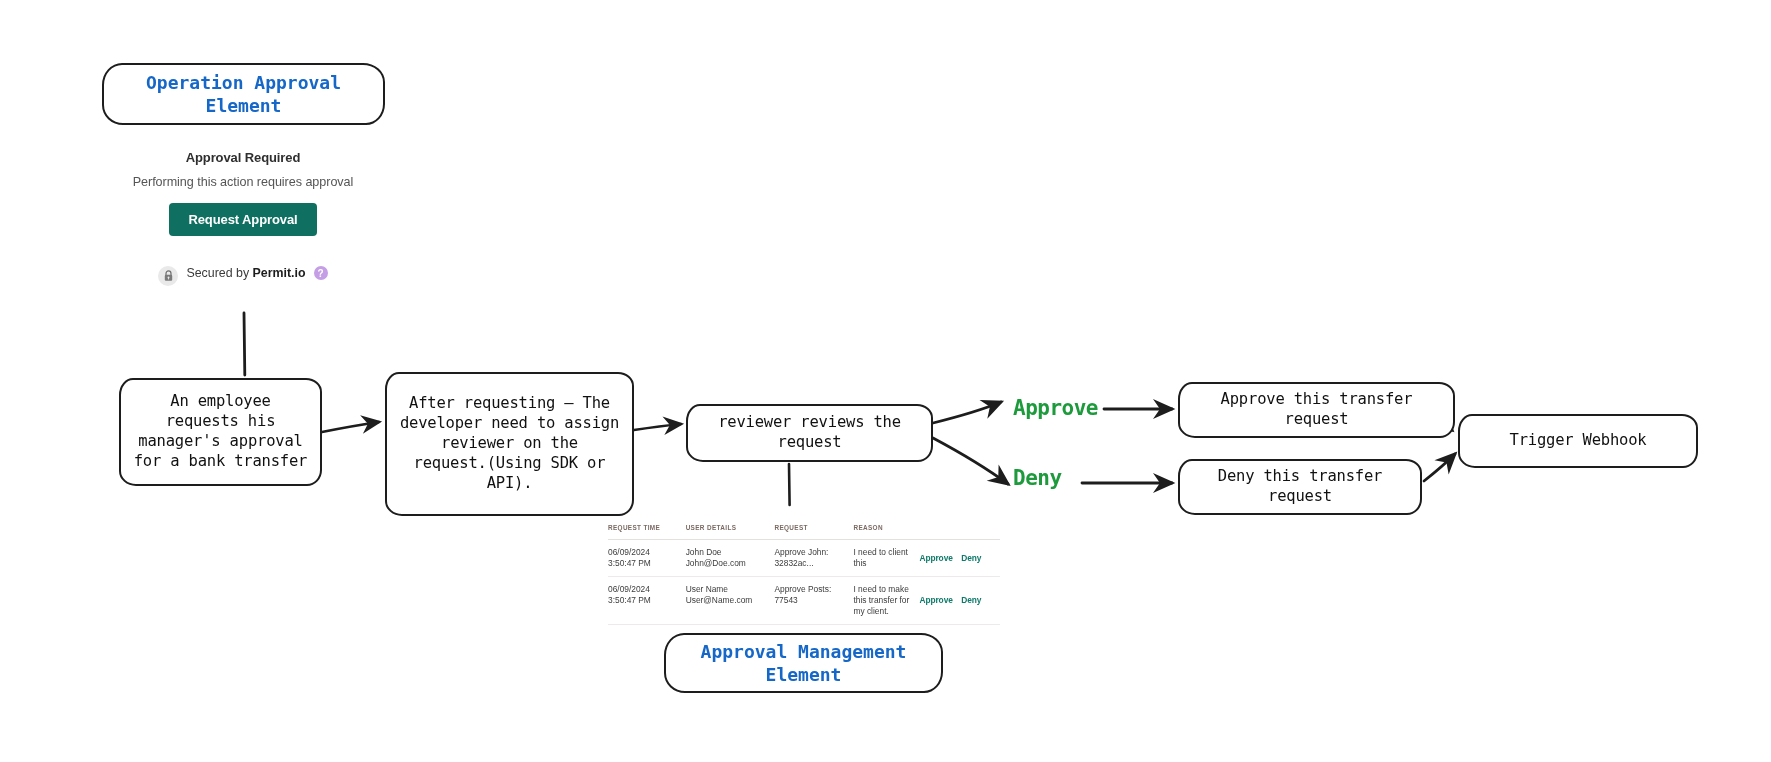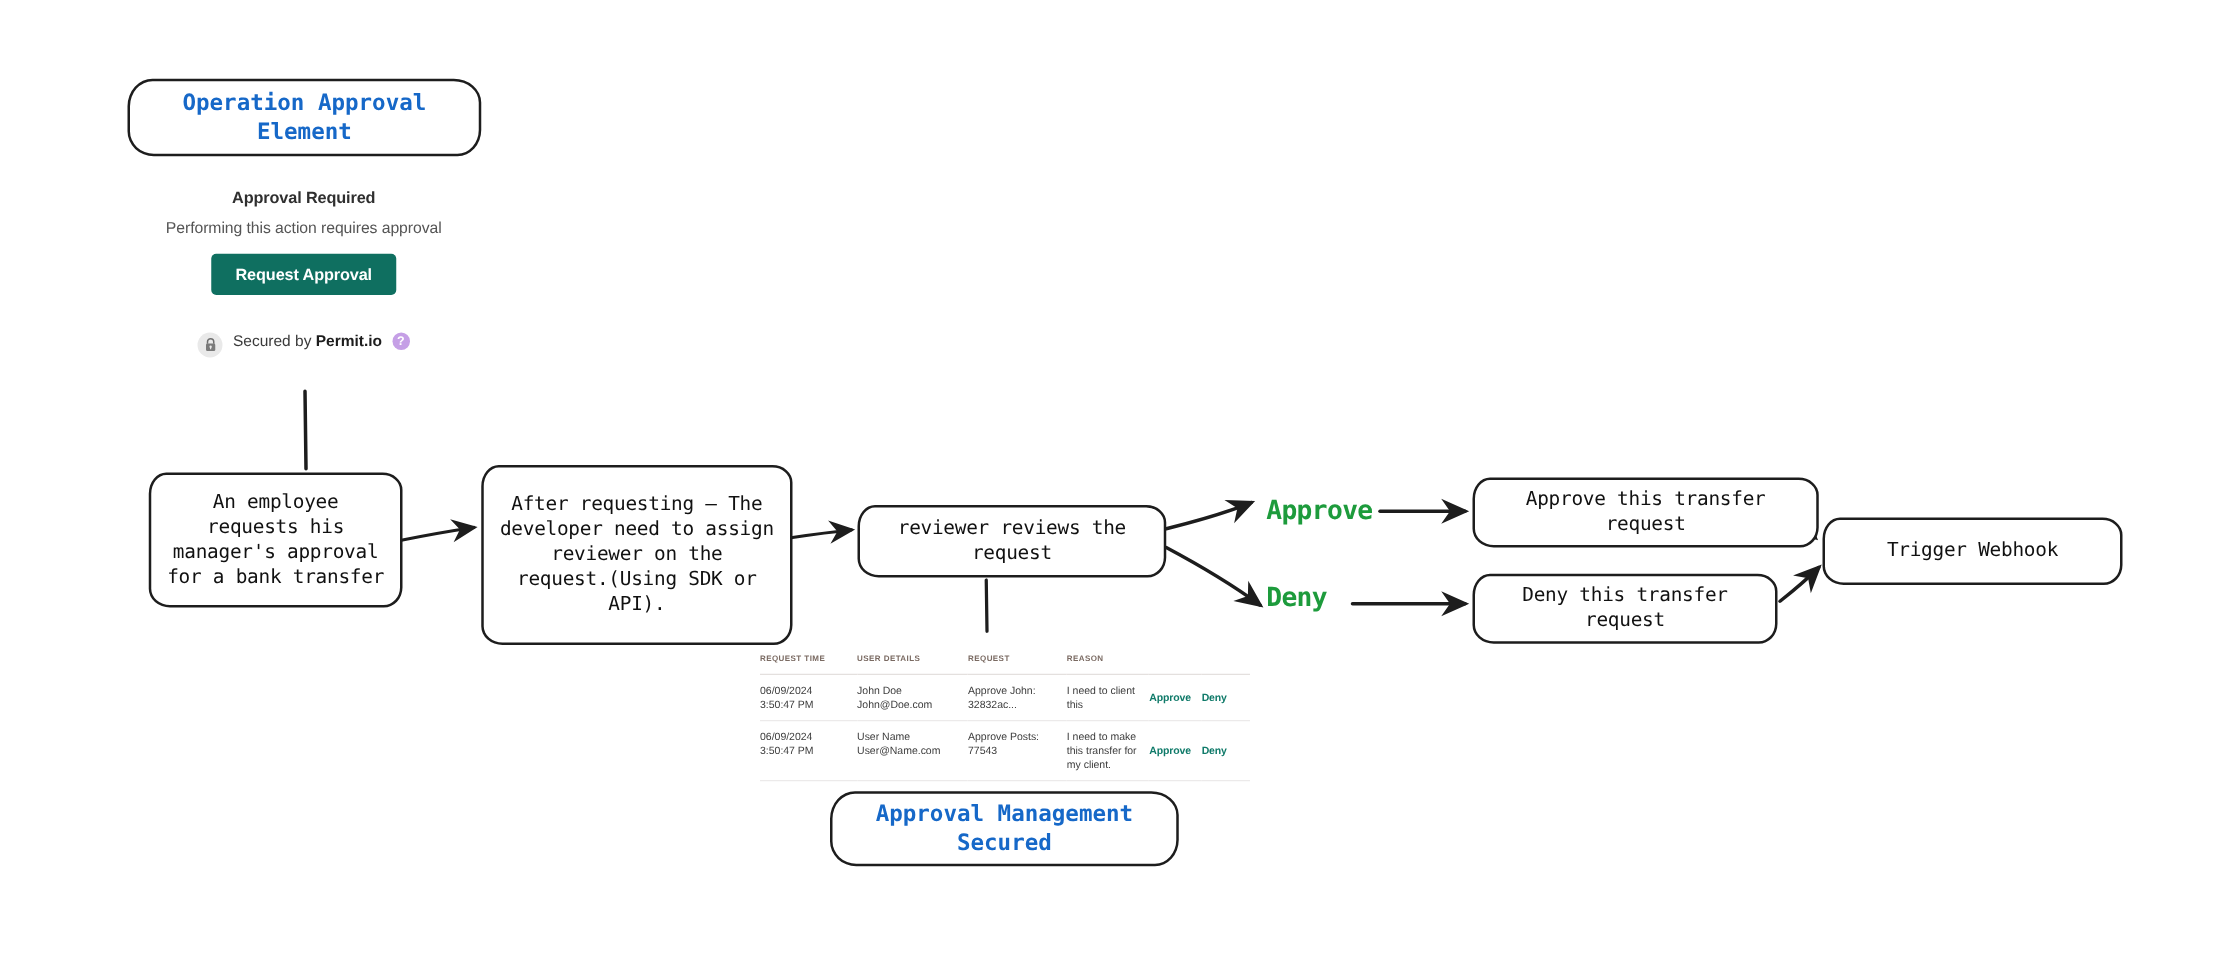--- a/index.html
+++ b/index.html
@@ -299,13 +299,13 @@
       <td class="action-cell">
         <span class="row-action">Approve</span>
       </td>
       <td class="action-cell">
         <span class="row-action">Deny</span>
       </td>
     </tr>
   </tbody>
 </table>
 
-<div class="hbox label-box" style="left:664px; top:633px; width:279px; height:60px;">Approval Management Secured</div>
+<div class="hbox label-box" style="left:664px; top:633px; width:279px; height:60px;">Approval Management Element</div>
 
 </body></html>

